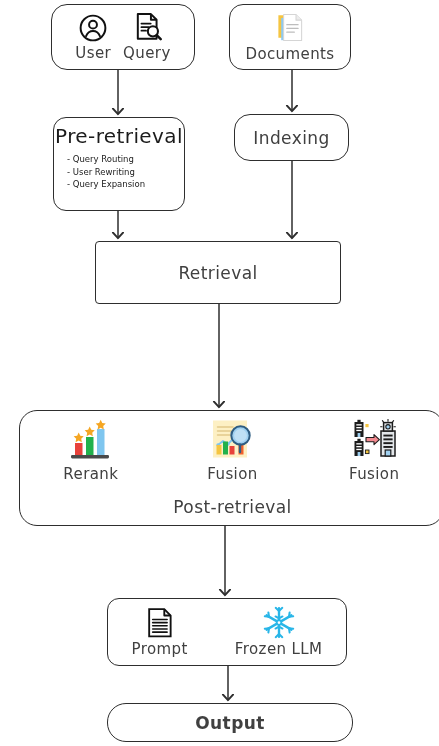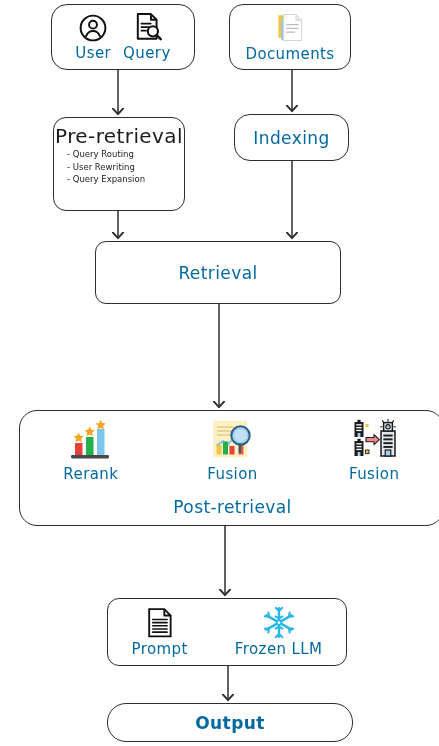--- a/index.html
+++ b/index.html
@@ -30,21 +30,21 @@
     box-sizing: border-box;
     background: #ffffff;
     border: 1.7px solid #2e2e2e;
     border-radius: 14px;
     display: flex;
     align-items: center;
     justify-content: center;
   }
   .label {
     font-family: "DejaVu Sans", sans-serif;
-    color: #0369a1;
+    color: #404040;
     font-size: 17px;
     letter-spacing: 0.4px;
     white-space: nowrap;
   }
   .label-sm {
     font-size: 15px;
   }
 
   
   #node-user-query {
@@ -77,40 +77,41 @@
     align-items: center;
     justify-content: flex-start;
     padding-top: 6px;
     border-radius: 13px;
   }
   #node-pre-retrieval .title {
     font-size: 20px;
     color: #1b1b1b;
   }
   .bullets {
+    margin-top: 5px;
     align-self: flex-start;
     padding-left: 13px;
   }
   .bullets div {
     font-size: 8.5px;
     color: #1b1b1b;
     line-height: 12.5px;
     white-space: nowrap;
   }
 
   
   #node-indexing {
     left: 234px; top: 114px; width: 115px; height: 47px;
     border-radius: 16px;
   }
 
   
   #node-retrieval {
     left: 95px; top: 241px; width: 246px; height: 63px;
-    border-radius: 11px;
+    border-radius: 4px;
   }
 
   
   #node-post-retrieval {
     left: 19px; top: 410px; width: 425px; height: 116px;
     border-radius: 18px;
     display: block;
   }
   .post-items {
     position: absolute;

